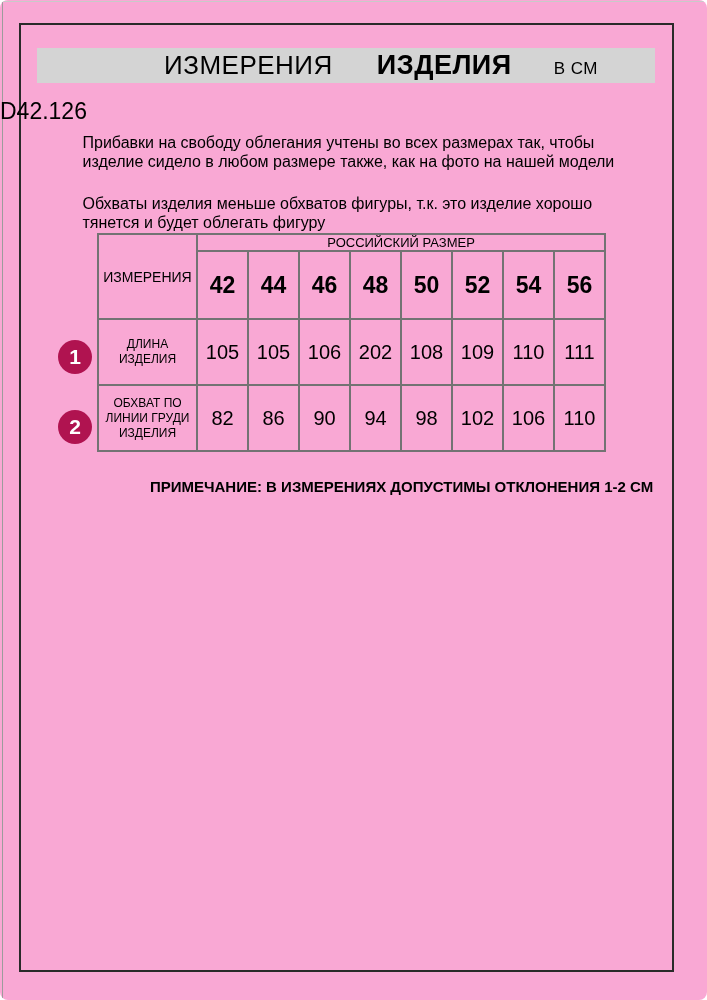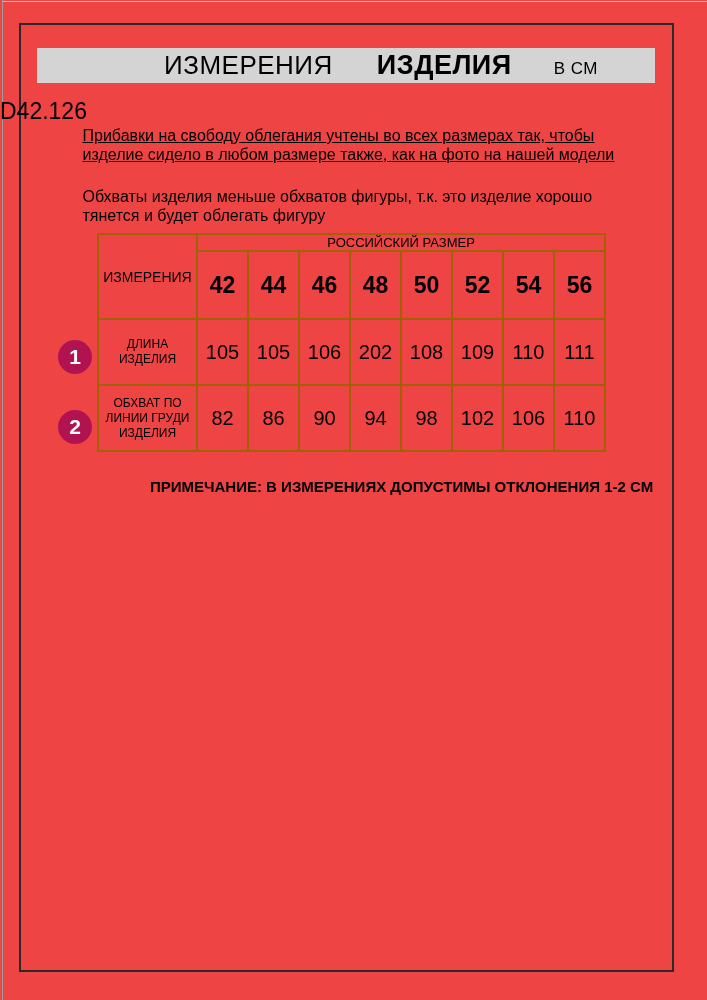--- a/index.html
+++ b/index.html
@@ -1,32 +1,32 @@
 <!DOCTYPE html>
 <html><head>
 <meta charset="utf-8">
 <style>
   html,body{margin:0;padding:0;background:#fff;}
-  .screen{position:relative;width:707px;height:1000px;background:#ef4444;overflow:hidden;
-          font-family:"Liberation Sans",sans-serif;color:#000;}
+  .screen{position:relative;width:707px;height:1000px;background:#f9a8d4;overflow:hidden;
+          font-family:"Liberation Sans",sans-serif;color:#000;border-radius:8px;}
   .edge-top{position:absolute;left:2px;top:1px;width:705px;height:1px;background:#c9c9c9;}
   .edge-left{position:absolute;left:2px;top:0;width:1px;height:1000px;background:#9c9c9c;}
   .frame{position:absolute;left:19px;top:23px;width:651px;height:945px;border:2px solid #2a2a2a;}
   .title-bar{position:absolute;left:37px;top:48px;width:618px;height:35px;background:#d4d4d4;
              text-align:center;line-height:35px;white-space:nowrap;box-sizing:border-box;padding-left:70px;}
   .title-measure{font-size:26px;letter-spacing:0.5px;margin-right:44px;}
   .title-product{font-size:27px;font-weight:bold;letter-spacing:0.5px;margin-right:42px;}
   .title-unit{font-size:17px;letter-spacing:0.5px;}
   .intro{position:absolute;top:98px;left:0;width:707px;text-align:left;}
   .code{font-size:23px;line-height:26px;}
   .intro p{margin:0 auto;max-width:542px;font-size:16px;line-height:18.5px;}
-  .intro .p1{margin-top:3px;text-decoration:underline;}
+  .intro .p1{margin-top:10px;}
   .intro .p2{margin-top:24px;}
   table.size-table{position:absolute;left:97px;top:233px;width:509px;border-collapse:collapse;table-layout:fixed;}
-  table.size-table td{border:2px solid #a16207;text-align:center;vertical-align:middle;padding:0;}
+  table.size-table td{border:2px solid #737373;text-align:center;vertical-align:middle;padding:0;}
   col.c0{width:99px;} col.cs{width:51px;}
   td.group-header{height:15px;font-size:13px;}
   td.corner{font-size:14px;}
   tr.r-sizes td{height:66px;font-size:23px;font-weight:bold;}
   tr.r-data td{height:64px;}
   td.row-label{font-size:12px;line-height:15px;white-space:pre-line;}
   td.val{font-size:20px;}
   .marker{position:absolute;left:58px;width:34px;height:34px;border-radius:50%;background:#b01350;
           color:#fff;font-size:21px;font-weight:bold;display:flex;align-items:center;justify-content:center;}
   .m1{top:340px;} .m2{top:410px;}

